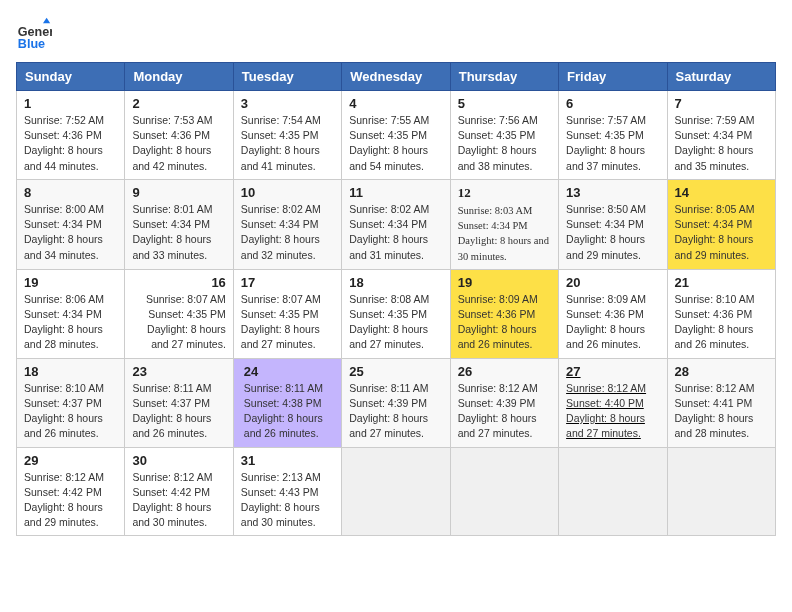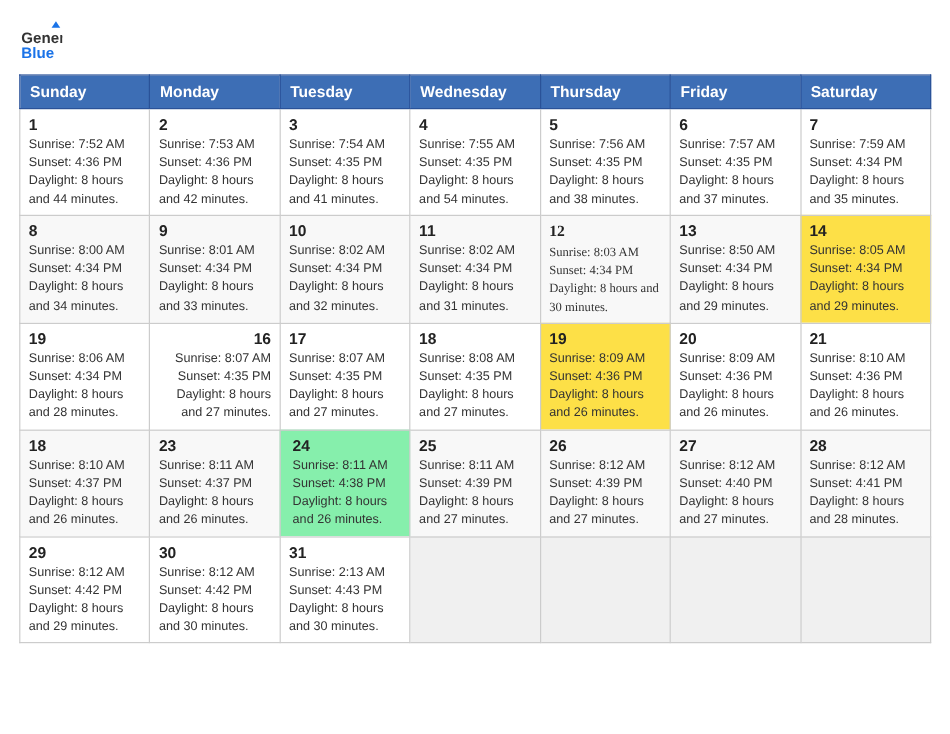--- a/index.html
+++ b/index.html
@@ -293,21 +293,21 @@
         </div>
       </td>
         <td style="background: rgb(248, 248, 248);">
         <span class="day-num">23</span>
         <div class="day-info">
           <span>Sunrise: 8:11 AM</span><br>
           <span>Sunset: 4:37 PM</span><br>
           <span>Daylight: 8 hours and 26 minutes.</span>
         </div>
       </td>
-        <td style="background: #86efac; padding-left: 10px;">
+        <td style="background: #c4b5fd; padding-left: 10px;">
         <span class="day-num">24</span>
         <div class="day-info">
           <span>Sunrise: 8:11 AM</span><br>
           <span>Sunset: 4:38 PM</span><br>
           <span>Daylight: 8 hours and 26 minutes.</span>
         </div>
       </td>
         <td style="background: rgb(248, 248, 248); margin-top: 36px;">
         <span class="day-num">25</span>
         <div class="day-info">
@@ -317,21 +317,21 @@
         </div>
       </td>
         <td style="background: rgb(248, 248, 248);">
         <span class="day-num">26</span>
         <div class="day-info">
           <span>Sunrise: 8:12 AM</span><br>
           <span>Sunset: 4:39 PM</span><br>
           <span>Daylight: 8 hours and 27 minutes.</span>
         </div>
       </td>
-        <td style="background: rgb(248, 248, 248);">
+        <td style="background: rgb(248, 248, 248); text-decoration: underline;">
         <span class="day-num">27</span>
         <div class="day-info">
           <span>Sunrise: 8:12 AM</span><br>
           <span>Sunset: 4:40 PM</span><br>
           <span>Daylight: 8 hours and 27 minutes.</span>
         </div>
       </td>
         <td style="background: rgb(248, 248, 248);">
         <span class="day-num">28</span>
         <div class="day-info">

